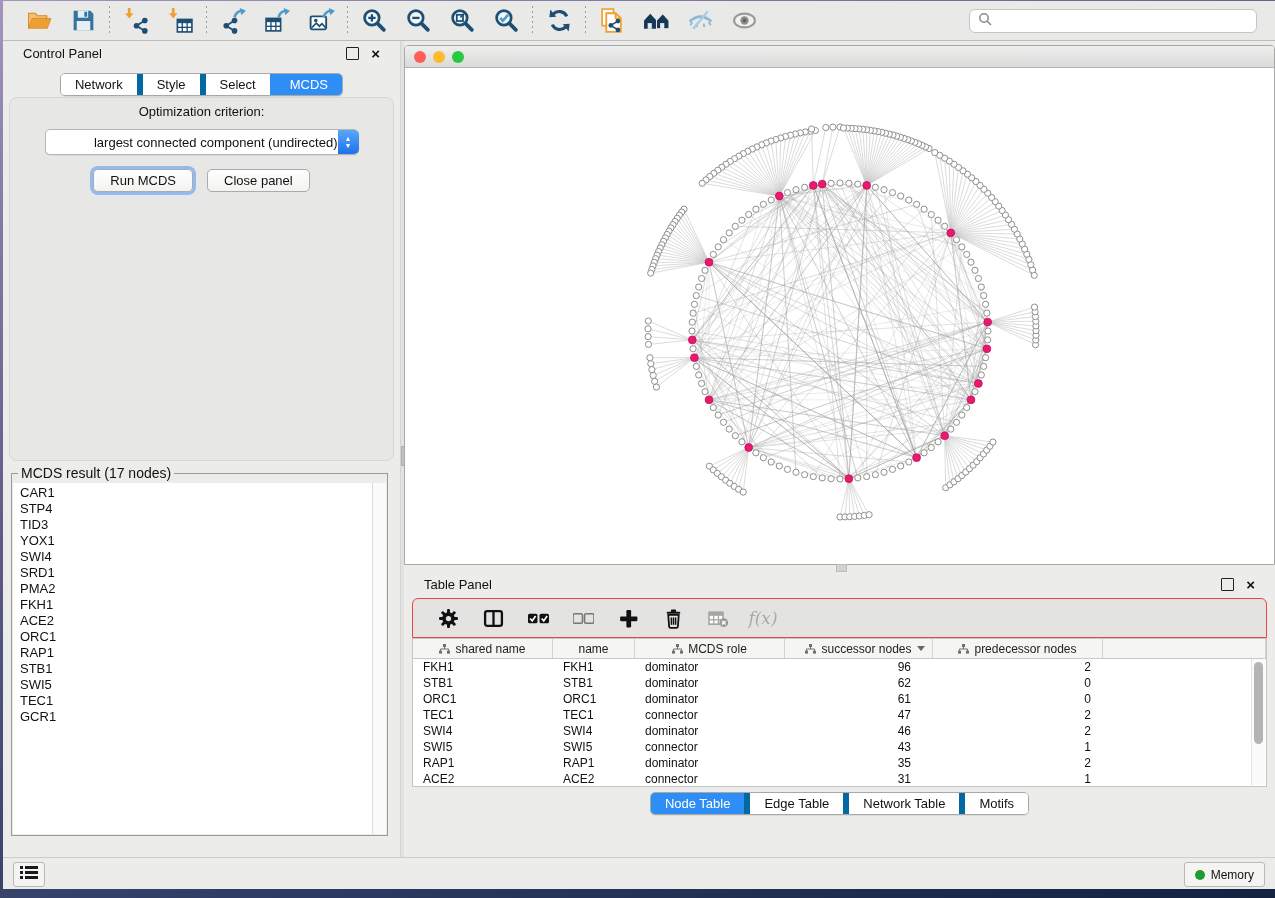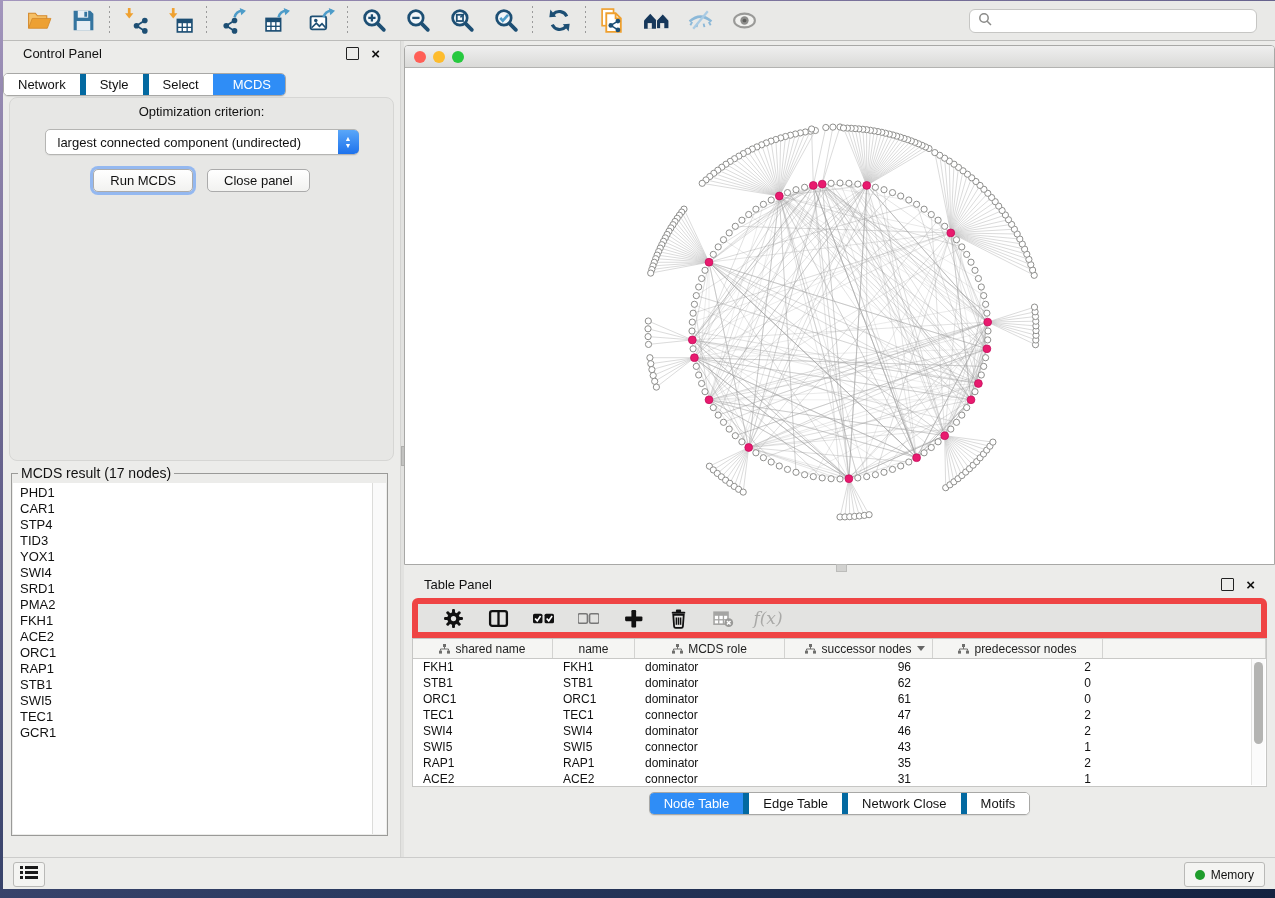--- a/index.html
+++ b/index.html
@@ -22,49 +22,49 @@
   .main{position:absolute;left:0;top:40px;right:0;bottom:31px;}
   .control-panel{position:absolute;left:0;top:0;width:397px;bottom:0;background:#ececea;}
   .vsplit{position:absolute;left:397px;top:0;width:4px;bottom:0;background:#e2e2e0;border-left:1px solid #d4d4d2;box-sizing:border-box;}
   .vsplit .vhandle{position:absolute;left:0;top:405px;width:3px;height:18px;background:#c2c2c0;border:1px solid #aeaeac;}
   .right-col{position:absolute;left:401px;top:0;right:0;bottom:0;background:#ececea;}
   .panel-head{height:24px;display:flex;align-items:center;padding:0 20px;font-size:13px;color:#111;}
   .panel-head .flex{flex:1;}
   .float-btn{width:11px;height:11px;border:1.5px solid #222;border-radius:1px;margin-right:12px;cursor:pointer;}
   .close-btn{font-size:15px;font-weight:bold;color:#111;line-height:11px;cursor:pointer;}
   
-  .seg-tabs{display:flex;justify-content:flex-start;margin:8px 0 2px 0;}
+  .seg-tabs{display:flex;justify-content:center;margin:8px 0 2px 0;}
   .seg{display:flex;border:1px solid #a8a8a6;border-radius:5px;overflow:hidden;background:#fff;box-shadow:0 1px 1px rgba(0,0,0,.08);}
   .seg .tab{padding:3px 14px;font-size:13px;color:#111;background:#fff;border-left:6px solid #0369a1;cursor:pointer;white-space:nowrap;}
   .seg .tab:first-child{border-left:none;}
   .seg .tab.active{background:#2f8df6;color:#fff;border-left-color:#2f8df6;}
   .cp-inner{position:absolute;left:6px;right:6px;top:56px;height:362px;background:#e7e7e5;border:1px solid #d6d6d4;border-radius:8px;}
   .opt-label{text-align:center;font-size:13px;color:#111;margin-top:6px;}
   .combo{margin:10px auto 0 auto;width:312px;height:24px;background:#fff;border:1px solid #b5b5b3;border-radius:5px;display:flex;align-items:center;position:relative;box-shadow:0 1px 1px rgba(0,0,0,.06);}
-  .combo .val{flex:1;font-size:13px;color:#111;padding-left:12px;white-space:nowrap;overflow:hidden;}
+  .combo .val{flex:1;font-size:13px;color:#111;padding-left:12px;white-space:nowrap;overflow:hidden;text-align:right;}
   .combo .stepper{width:21px;height:24px;margin-right:-1px;border-radius:0 5px 5px 0;background:linear-gradient(#5aa7f9,#1e72ec);display:flex;flex-direction:column;align-items:center;justify-content:center;color:#fff;font-size:7px;line-height:7px;}
   .btn-row{display:flex;justify-content:center;gap:14px;margin-top:14px;}
   .push-btn{background:linear-gradient(#ffffff,#f2f2f0);border:1px solid #ababab;border-radius:5px;font-size:13px;color:#111;padding:3px 16px;cursor:pointer;font-family:Liberation Sans, sans-serif;}
   .push-btn.focused{box-shadow:0 0 0 3px rgba(80,145,250,.55);}
   .mcds-box{position:absolute;left:8px;right:12px;top:424px;bottom:22px;border:1px solid #9a9a98;margin:0;padding:0;}
   .mcds-box legend{font-size:14px;color:#111;margin-left:6px;padding:0 3px;}
   .mcds-list{position:absolute;left:1px;right:14px;top:2px;bottom:1px;background:#fff;border-right:1px solid #dcdcda;overflow:hidden;font-size:13px;color:#111;padding:2px 0 0 7px;line-height:16px;}
   .mcds-scroll{position:absolute;right:1px;top:2px;bottom:1px;width:13px;background:#fafafa;}
   
   .net-view{position:absolute;left:0;top:4px;right:0;height:518px;border:1px solid #a8a8a6;border-radius:4px 4px 0 0;background:#fff;overflow:hidden;}
   .net-title{height:21px;background:linear-gradient(#efefef,#dadad8);border-bottom:1px solid #b3b3b1;display:flex;align-items:center;position:relative;}
   .lights{display:flex;gap:7px;padding-left:9px;}
   .light{width:12px;height:12px;border-radius:50%;}
   .net-title .ttl{position:absolute;left:0;right:0;text-align:center;font-size:12.5px;color:#222;}
   .net-canvas{position:absolute;left:0;top:22px;right:0;bottom:0;background:#fff;}
   .hsplit{position:absolute;left:0;top:522px;right:0;height:9px;}
   .hsplit .hhandle{position:absolute;left:50%;top:1px;width:9px;height:6px;margin-left:-4px;background:#d2d2d0;border:1px solid #bcbcba;}
   
   .table-panel{position:absolute;left:0;top:531px;right:0;bottom:0;background:#ececea;}
-  .tp-toolbar{position:absolute;left:8px;right:8px;top:26px;height:40px;background:#e3e3e1;border:6px solid #ef4444;border-radius:6px 6px 0 0;display:flex;align-items:center;gap:23px;padding-left:24px;box-sizing:border-box;}
+  .tp-toolbar{position:absolute;left:8px;right:8px;top:26px;height:40px;background:#e3e3e1;border:1px solid #ef4444;border-radius:6px 6px 0 0;display:flex;align-items:center;gap:23px;padding-left:24px;box-sizing:border-box;}
   .tp-btn{display:flex;align-items:center;justify-content:center;width:22px;height:22px;cursor:pointer;}
   .tp-btn.disabled{cursor:default;}
   .fx{font-family:"DejaVu Serif","Liberation Serif",serif;font-style:italic;font-size:17px;color:#a9a9a7;}
   .tbl{position:absolute;left:8px;right:8px;top:66px;bottom:71px;background:#fff;border:1px solid #c6c6c4;overflow:hidden;}
   .tbl-head{display:grid;grid-template-columns:140px 82px 150px 148px 170px 1fr;height:19px;background:#f5f5f3;border-bottom:1px solid #c9c9c7;}
   .th{display:flex;align-items:center;justify-content:center;gap:5px;font-size:12px;color:#222;border-right:1px solid #d3d3d1;position:relative;overflow:hidden;}
   .th .chev{width:0;height:0;border-left:4px solid transparent;border-right:4px solid transparent;border-top:5px solid #666;position:absolute;right:7px;top:7px;}
   .tbl-row{display:grid;grid-template-columns:140px 82px 150px 148px 170px 1fr;height:16px;}
   .td{font-size:12px;color:#111;display:flex;align-items:center;padding-left:10px;white-space:nowrap;overflow:hidden;}
   .td.num{justify-content:flex-end;padding-right:22px;padding-left:0;}
@@ -301,21 +301,20 @@
         </div>
         <div class="btn-row">
           <button class="push-btn focused">Run MCDS</button>
           <button class="push-btn">Close panel</button>
         </div>
       </div>
       <fieldset class="mcds-box">
         <legend>MCDS result (17 nodes)</legend>
         <div style="position:relative;width:100%;height:100%;">
           <div class="mcds-list" id="mcds-list">
-              <div>PHD1</div>
               <div>CAR1</div>
               <div>STP4</div>
               <div>TID3</div>
               <div>YOX1</div>
               <div>SWI4</div>
               <div>SRD1</div>
               <div>PMA2</div>
               <div>FKH1</div>
               <div>ACE2</div>
               <div>ORC1</div>
@@ -1216,21 +1215,21 @@
               </div>
             </div>
           <div class="tbl-scroll">
               <div class="tbl-thumb"></div>
             </div>
         </div>
         <div class="tp-tabs">
             <div class="seg" id="tp-tabs">
               <div class="tab active">Node Table</div>
               <div class="tab">Edge Table</div>
-              <div class="tab">Network Close</div>
+              <div class="tab">Network Table</div>
               <div class="tab">Motifs</div>
             </div>
           </div>
       </div>
 
     </div>
   </div>
 
   <div class="statusbar">
     <div class="sb-left">

